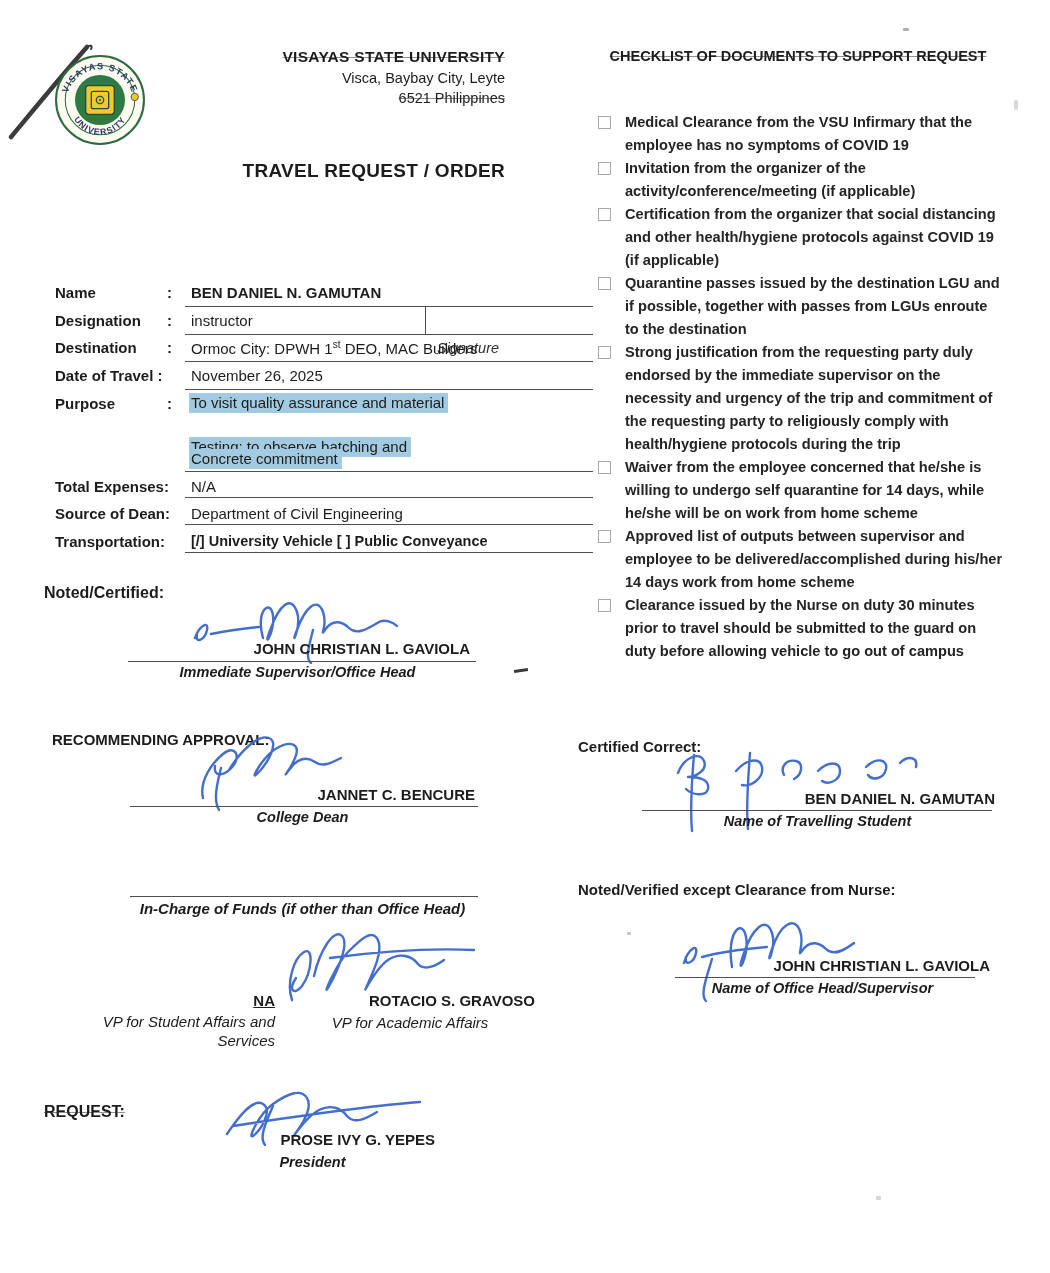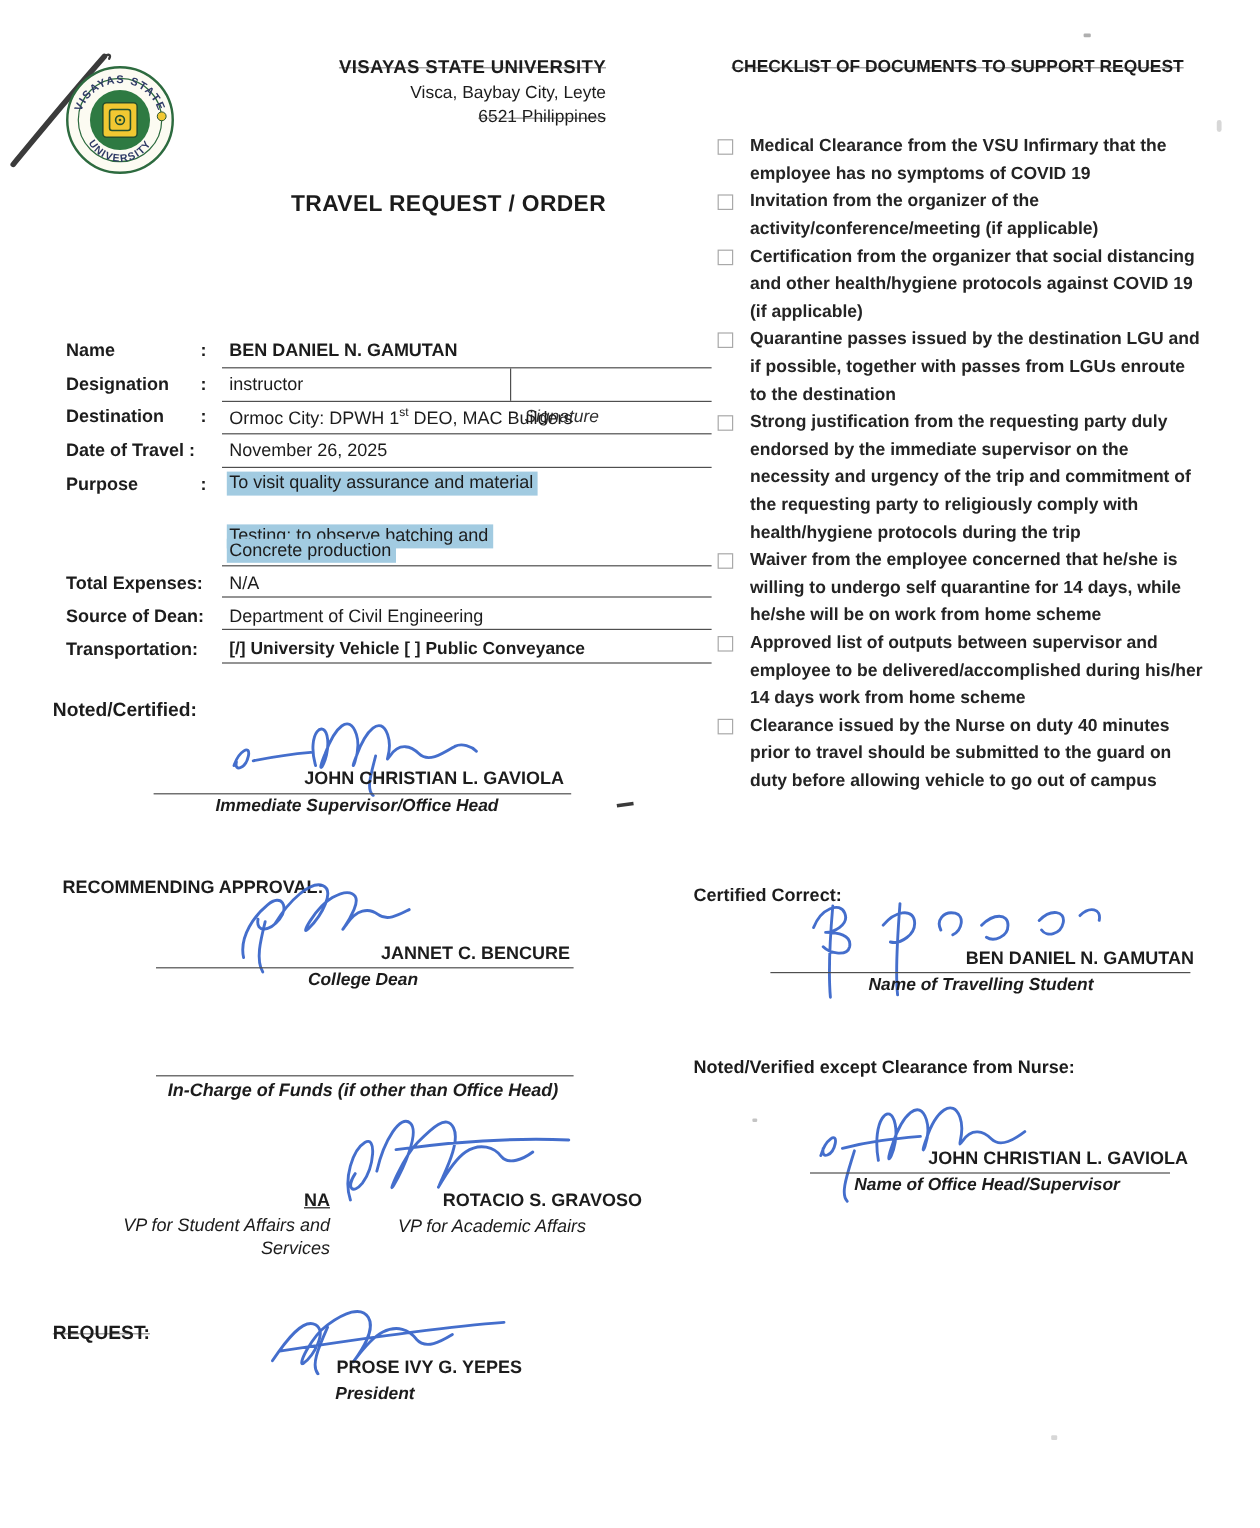--- a/index.html
+++ b/index.html
@@ -114,21 +114,21 @@
     <span class="fvalue">November 26, 2025</span>
   </div>
   <div class="uline" style="left:185px;top:389px;width:408px;"></div>
 
   <div class="frow" style="top:395px;">
     <span class="flabel">Purpose</span>
     <span class="fcolon">:</span>
   </div>
   <span class="purp-line" style="top:394px;"><span class="hl">To visit quality assurance and material</span></span>
   <span class="purp-line" style="top:438px;"><span class="hl">Testing; to observe batching and</span></span>
-  <span class="purp-line" style="top:450px;"><span class="hl">Concrete production</span></span>
+  <span class="purp-line" style="top:450px;"><span class="hl">Concrete commitment</span></span>
   <div class="uline" style="left:185px;top:471px;width:408px;"></div>
 
   <div class="frow" style="top:478px;">
     <span class="flabel">Total Expenses:</span>
     <span class="fvalue">N/A</span>
   </div>
   <div class="uline" style="left:185px;top:497px;width:408px;"></div>
 
   <div class="frow" style="top:505px;">
     <span class="flabel">Source of Dean:</span>
@@ -210,21 +210,21 @@
     <div class="chk-item">
       <span class="chk-box"></span>
       <span class="chk-text">Waiver from the employee concerned that he/she is willing to undergo self quarantine for 14 days, while he/she will be on work from home scheme</span>
     </div>
     <div class="chk-item">
       <span class="chk-box"></span>
       <span class="chk-text">Approved list of outputs between supervisor and employee to be delivered/accomplished during his/her 14 days work from home scheme</span>
     </div>
     <div class="chk-item">
       <span class="chk-box"></span>
-      <span class="chk-text">Clearance issued by the Nurse on duty 40 minutes prior to travel should be submitted to the guard on duty before allowing vehicle to go out of campus</span>
+      <span class="chk-text">Clearance issued by the Nurse on duty 30 minutes prior to travel should be submitted to the guard on duty before allowing vehicle to go out of campus</span>
     </div>
   </div>
 
   <div class="sec-head" style="left:578px;top:738px;font-size:15px;">Certified Correct:</div>
   <svg class="ink" style="left:650px;top:733px;" width="290" height="100" viewBox="0 0 290 100">
     <path d="M28,40 C34,24 50,18 54,28 C58,38 44,44 38,44 C48,44 60,46 58,56 C56,64 42,62 36,56 M44,22 C42,45 40,75 42,98 M86,38 C96,26 110,24 112,34 C114,46 100,54 92,52 M100,20 C98,46 96,78 98,96 M134,42 C130,34 136,26 146,28 C154,30 152,42 144,46 M168,38 C178,28 190,28 190,38 C190,48 178,52 172,48 M216,34 C226,24 238,26 236,36 C234,46 222,48 218,42 M250,30 C258,22 268,24 266,34"></path>
   </svg>
   <div class="sig-name" style="left:640px;top:790px;width:355px;">BEN DANIEL N. GAMUTAN</div>
   <div class="uline" style="left:642px;top:810px;width:350px;"></div>
   <div class="sig-title" style="left:640px;top:813px;width:355px;">Name of Travelling Student</div>

